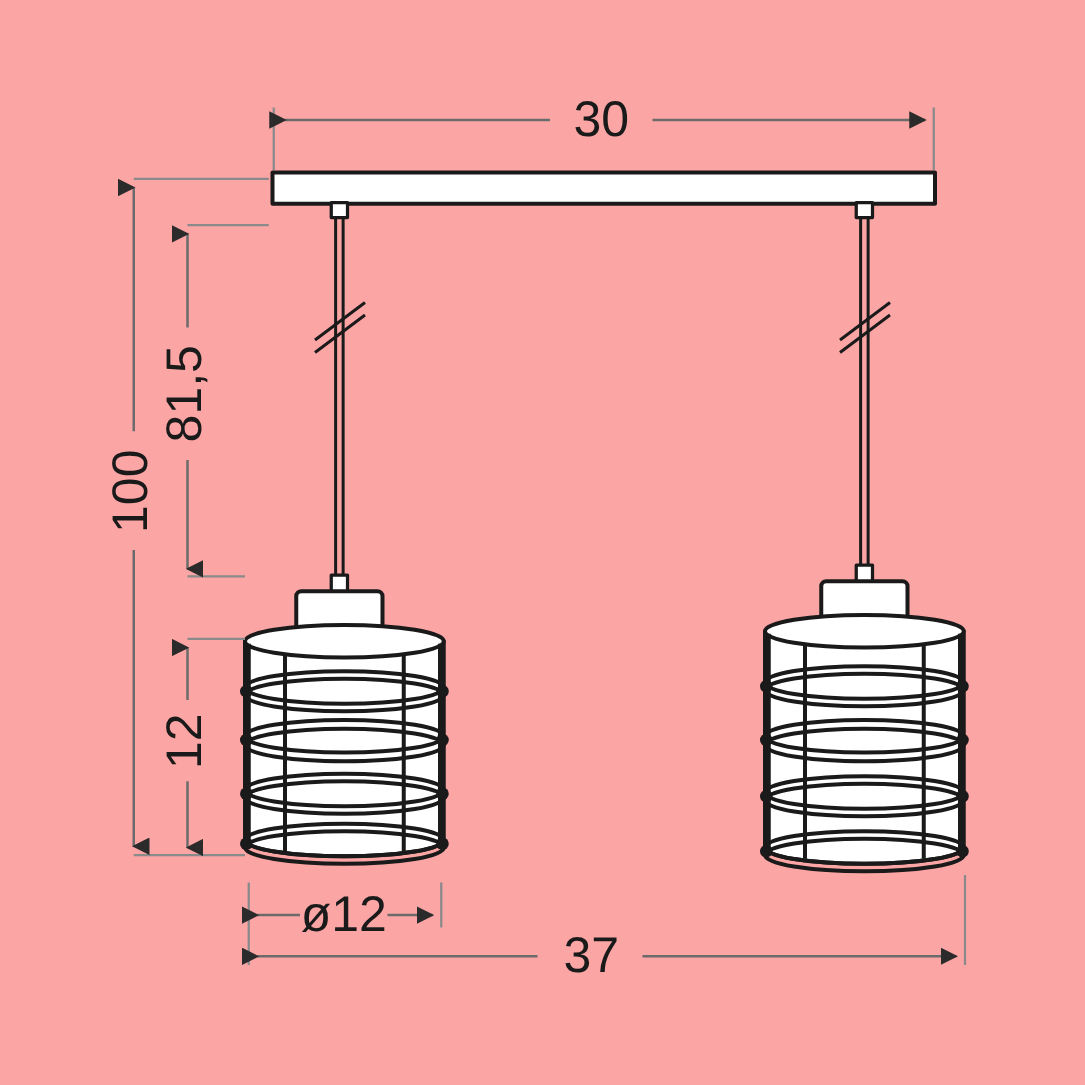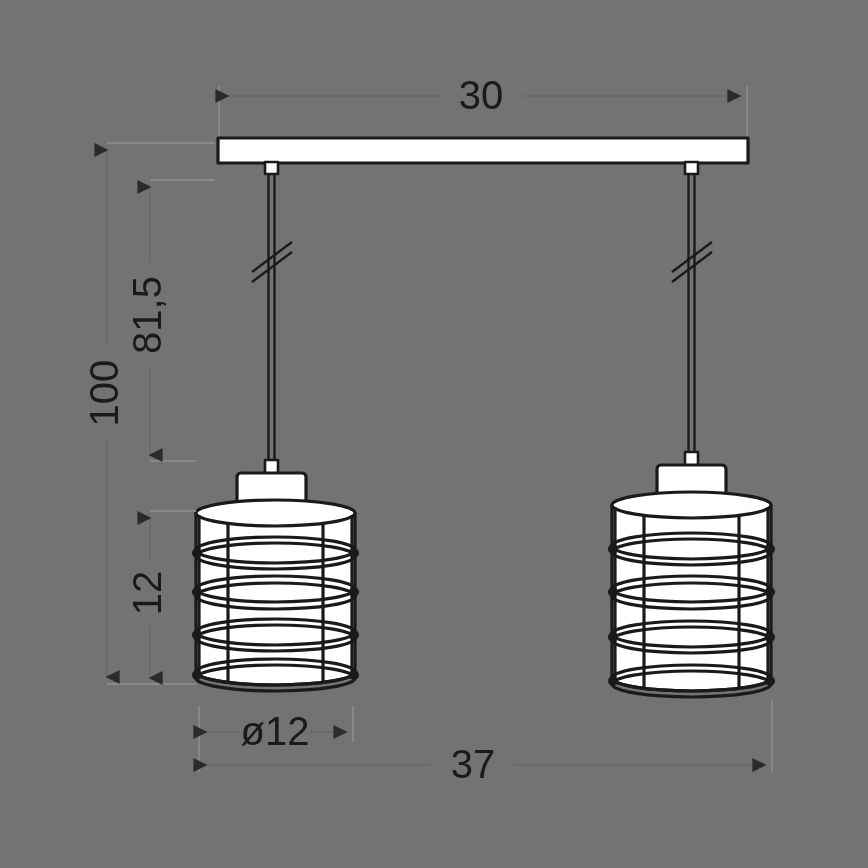--- a/index.html
+++ b/index.html
@@ -7,21 +7,21 @@
     padding: 0;
     background: #ffffff;
   }
   body {
     font-family: "Liberation Sans", sans-serif;
   }
   #stage {
     position: relative;
     width: 868px;
     height: 868px;
-    background: #737373;
+    background: #fca5a5;
     overflow: hidden;
   }
   #drawing {
     position: absolute;
     left: 0;
     top: 0;
     width: 868px;
     height: 868px;
   }
   .dim-text {

